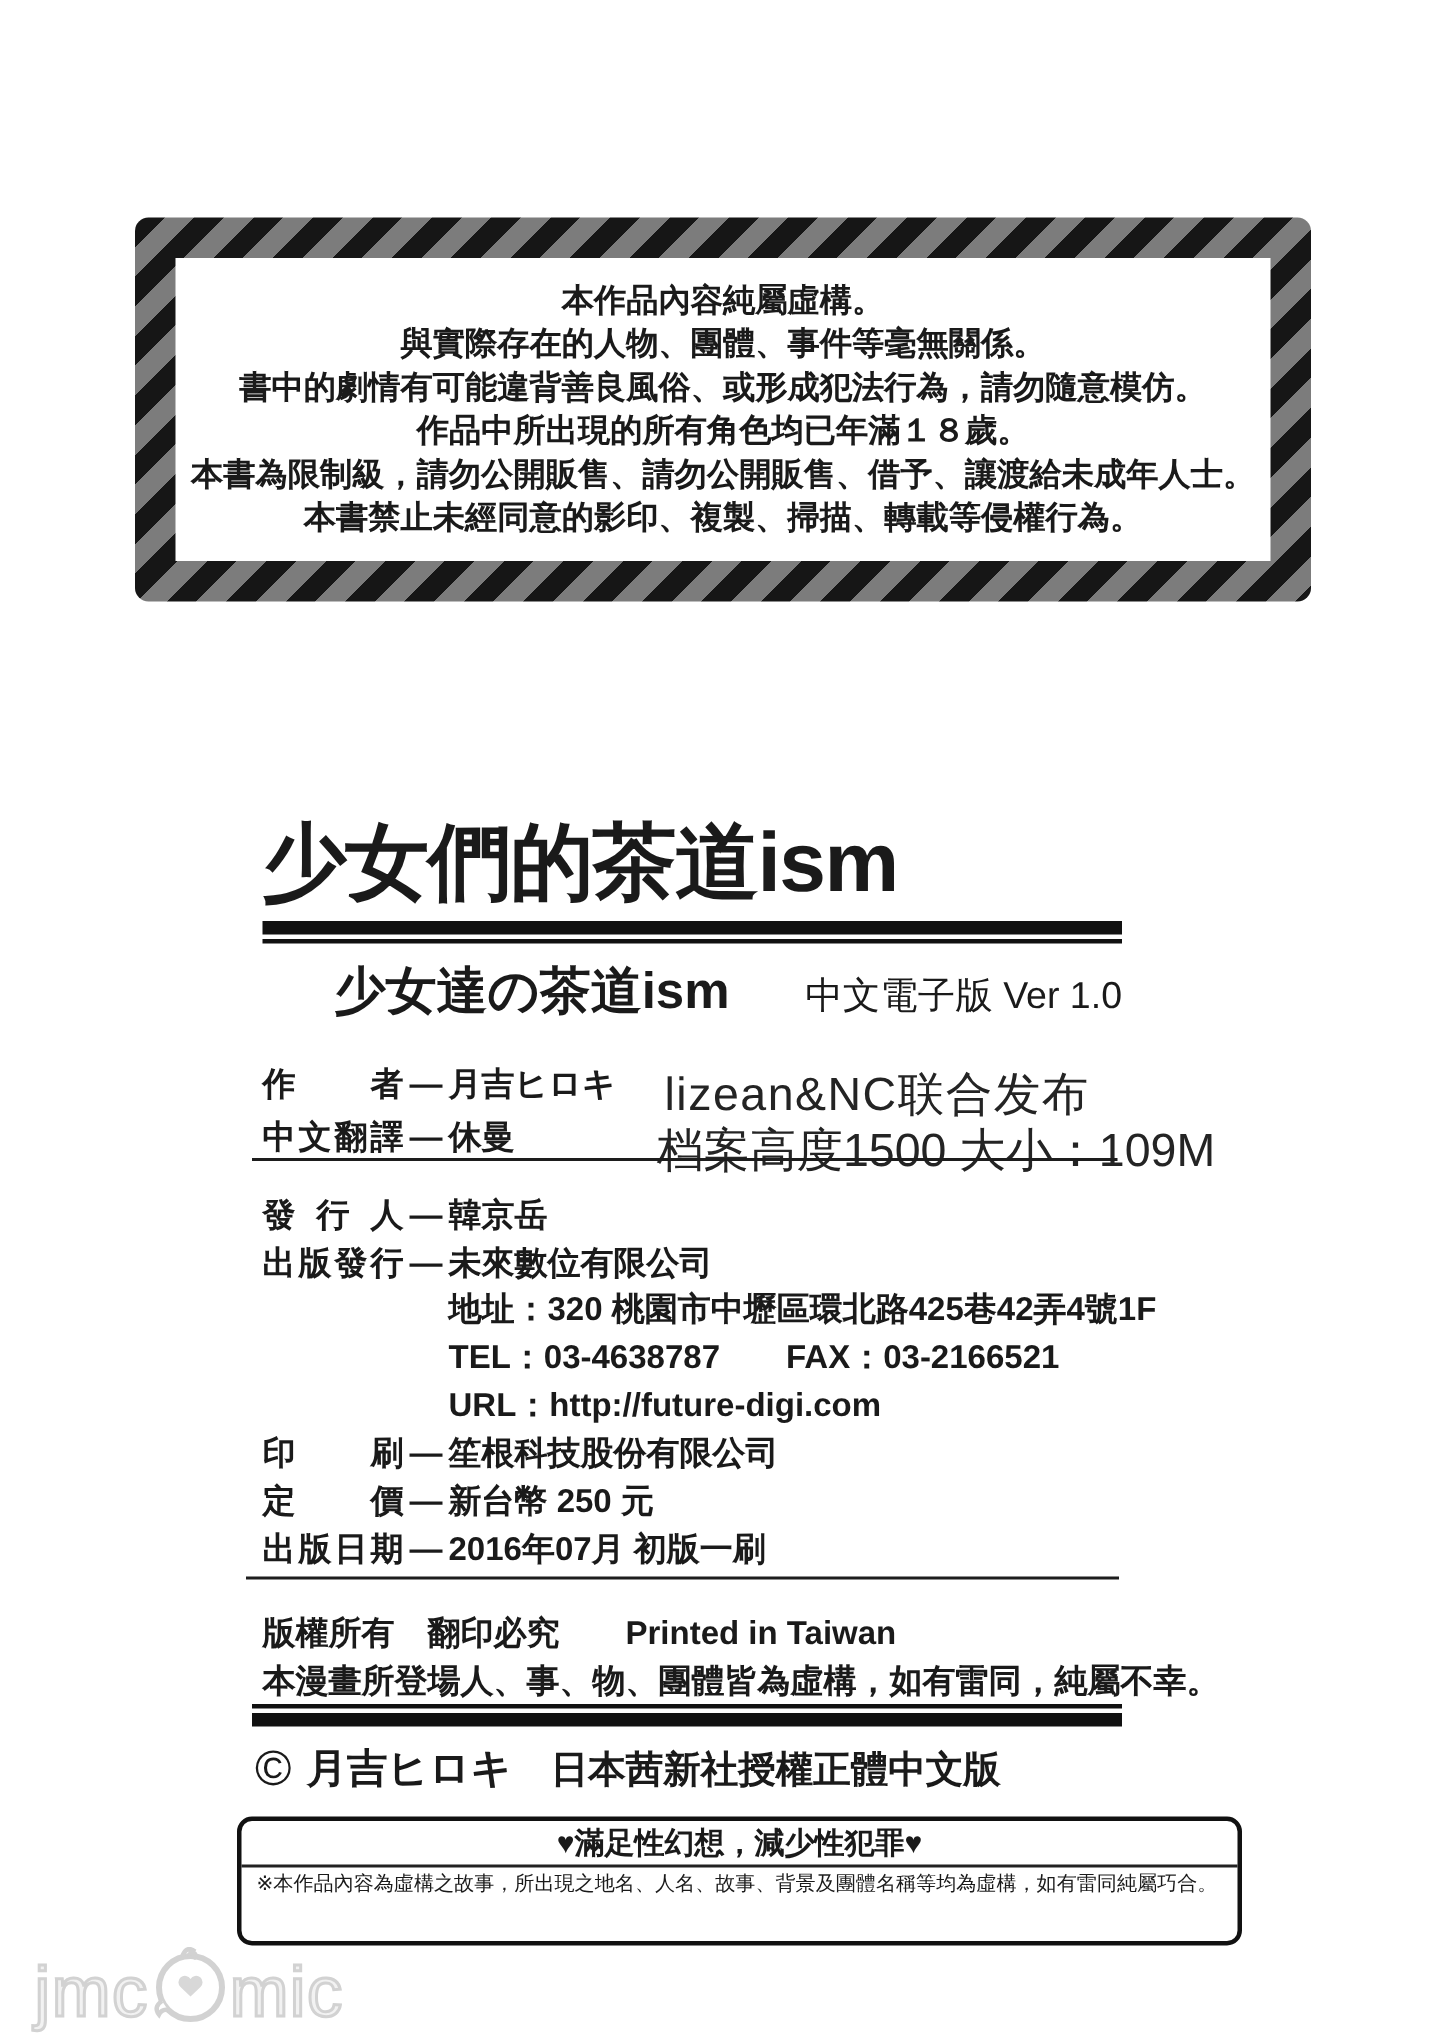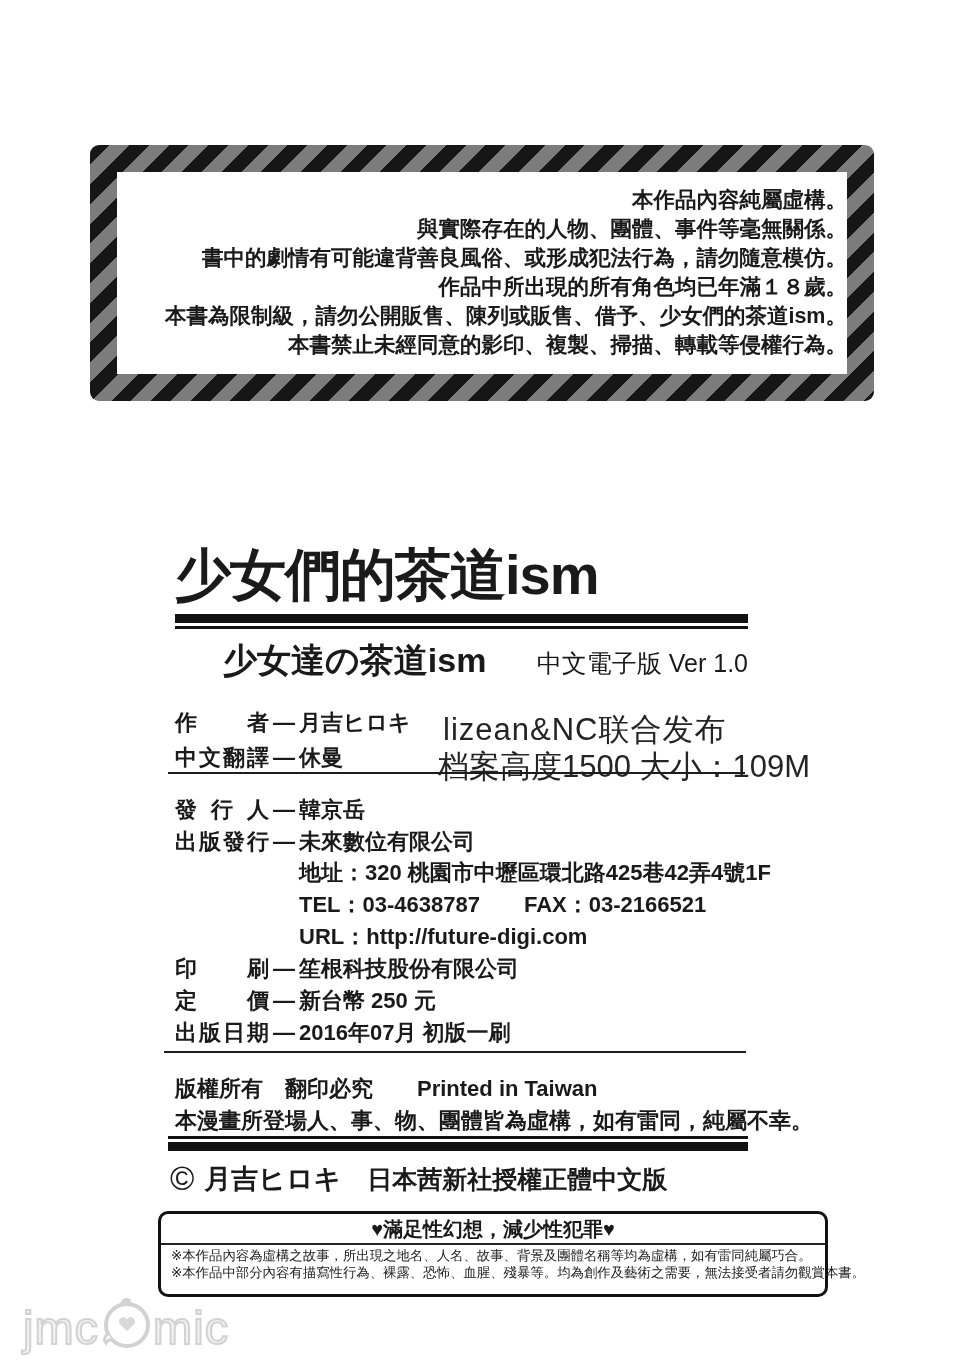--- a/index.html
+++ b/index.html
@@ -8,21 +8,21 @@
     font-family:"Liberation Sans","DejaVu Sans",sans-serif;color:#1a1a1a;
   }
   
   .warning-box{
     position:absolute;left:90px;top:145px;width:784px;height:256px;
     box-sizing:border-box;padding:27px;border-radius:9px;
     background:repeating-linear-gradient(135deg,#161616 0 14px,#7c7c7c 14px 28px);
   }
   .warning-inner{
     background:#ffffff;width:100%;height:100%;
-    display:flex;flex-direction:column;justify-content:center;align-items:flex-end;
+    display:flex;flex-direction:column;justify-content:center;align-items:center;
     text-align:center;font-weight:bold;font-size:21.5px;line-height:29px;
   }
   
   .title-area{position:absolute;left:175px;top:544px;width:573px;}
   .main-title{margin:0;font-size:56px;font-weight:900;line-height:1.12;letter-spacing:-1px;}
   .double-rule-top{margin-top:7px;height:3px;border-top:9px solid #111;border-bottom:3px solid #111;}
   .subtitle-row{display:flex;justify-content:space-between;align-items:baseline;margin-top:9px;margin-left:48px;}
   .subtitle{font-size:34px;font-weight:900;}
   .edition{font-size:25px;font-weight:500;}
   
@@ -62,21 +62,21 @@
 </style>
 </head>
 <body>
 
 <div class="warning-box">
   <div class="warning-inner">
     <div>本作品內容純屬虛構。</div>
     <div>與實際存在的人物、團體、事件等毫無關係。</div>
     <div>書中的劇情有可能違背善良風俗、或形成犯法行為，請勿隨意模仿。</div>
     <div>作品中所出現的所有角色均已年滿１８歲。</div>
-    <div>本書為限制級，請勿公開販售、陳列或販售、借予、少女們的茶道ism。</div>
+    <div>本書為限制級，請勿公開販售、請勿公開販售、借予、讓渡給未成年人士。</div>
     <div>本書禁止未經同意的影印、複製、掃描、轉載等侵權行為。</div>
   </div>
 </div>
 
 <div class="title-area">
   <h1 class="main-title">少女們的茶道ism</h1>
   <div class="double-rule-top"></div>
   <div class="subtitle-row">
     <span class="subtitle">少女達の茶道ism</span>
     <span class="edition">中文電子版 Ver 1.0</span>
@@ -143,21 +143,20 @@
 <div class="c-line">
   <span class="c-symbol">©</span>
   <span class="c-author">月吉ヒロキ</span>
   <span class="c-license">日本茜新社授權正體中文版</span>
 </div>
 
 <div class="notice-box">
   <div class="notice-heading">♥滿足性幻想，減少性犯罪♥</div>
   <div class="notice-sep"></div>
   <div class="notice-line">※本作品內容為虛構之故事，所出現之地名、人名、故事、背景及團體名稱等均為虛構，如有雷同純屬巧合。</div>
-  <div class="notice-line">※本作品中部分內容有描寫性行為、裸露、恐怖、血腥、殘暴等。均為創作及藝術之需要，無法接受者請勿觀賞本書。</div>
 </div>
 
 <div class="watermark">
   <span>jmc</span>
   <span class="mascot">
     <svg width="52" height="52" viewBox="0 0 52 52">
       <circle cx="27" cy="27" r="21" fill="#ffffff" stroke="#d2d2d2" stroke-width="4"></circle>
       <path d="M27 33 l-6.5-6.2 a4.3 4.3 0 1 1 6.5-5.4 a4.3 4.3 0 1 1 6.5 5.4 Z" fill="#d8d8d8"></path>
       <path d="M22 5 q3-6 8 -2 q-2-1-3 1 q4-1 3 3" fill="none" stroke="#d2d2d2" stroke-width="3" stroke-linecap="round"></path>
       <path d="M8 36 q-6 4 -2 9 q2-4 6 -3" fill="#ffffff" stroke="#d2d2d2" stroke-width="3"></path>

